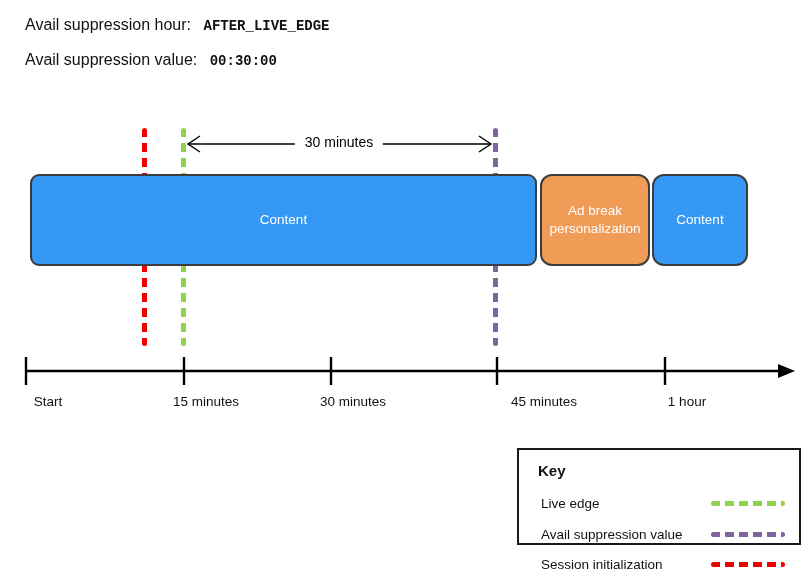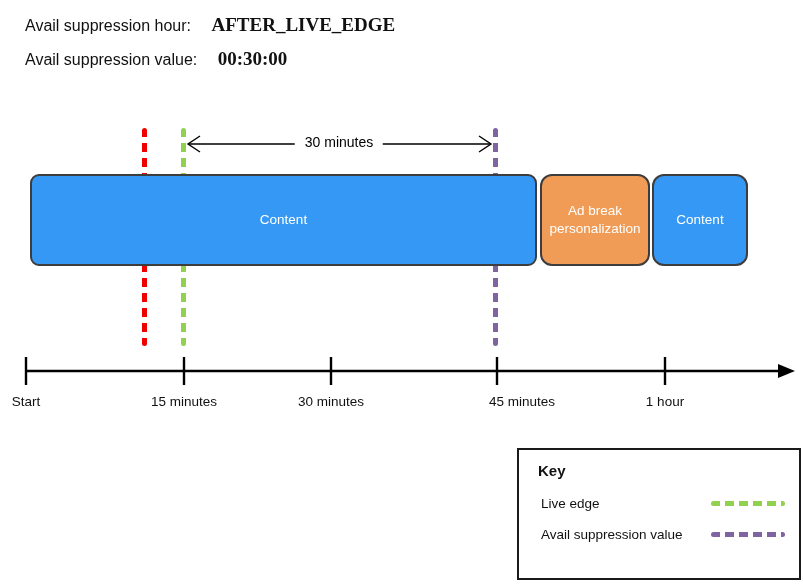--- a/index.html
+++ b/index.html
@@ -11,24 +11,24 @@
     background: #ffffff;
     font-family: "Liberation Sans", sans-serif;
     color: #000000;
     overflow: hidden;
   }
 
   
   .header { position: absolute; left: 25px; top: 8px; }
   .header-line { font-size: 16px; line-height: 33px; color: #111; white-space: nowrap; }
   .header-line .mono {
-    font-family: Liberation Serif, serif;
+    font-family: Liberation Mono, monospace;
     font-weight: bold;
-    font-size: 19px;
-    margin-left: 16px;
+    font-size: 14px;
+    margin-left: 8px;
   }
 
   
   .vline {
     position: absolute;
     top: 128px;
     height: 218px;
     width: 5px;
     z-index: 1;
     background-image: repeating-linear-gradient(to bottom, currentColor 0 9px, transparent 9px 15px);
@@ -73,34 +73,35 @@
 
   
   .timeline-svg { position: absolute; left: 0; top: 350px; width: 803px; height: 42px; }
   .tick-label {
     position: absolute;
     top: 394px;
     transform: translateX(-50%);
     font-size: 13.5px;
     white-space: nowrap;
     color: #111;
+    margin-left: 22px;
   }
   .tick-label.t0 { left: 26px; }
   .tick-label.t1 { left: 184px; }
   .tick-label.t2 { left: 331px; }
   .tick-label.t3 { left: 522px; }
   .tick-label.t4 { left: 665px; }
 
   
   .key {
     position: absolute;
     left: 517px;
     top: 448px;
     width: 284px;
-    height: 132px;
+    height: 97px;
     border: 2px solid #1a1a1a;
     background: #ffffff;
   }
   .key-title { position: absolute; left: 19px; top: 12px; font-size: 15px; font-weight: bold; color: #111; }
   .key-row { position: absolute; left: 22px; right: 14px; height: 16px; display: flex; align-items: center; }
   .key-row.r0 { top: 45px; }
   .key-row.r1 { top: 76px; }
   .key-row.r2 { top: 106px; }
   .key-label { font-size: 13.5px; color: #111; flex: 1 1 auto; white-space: nowrap; }
   .key-swatch {
@@ -170,15 +171,19 @@
   <div class="key">
     <div class="key-title">Key</div>
     <div class="key-row r1">
       <span class="key-label">Avail suppression value</span>
       <span class="key-swatch purple"></span>
     </div>
     <div class="key-row r0">
       <span class="key-label">Live edge</span>
       <span class="key-swatch green"></span>
     </div>
+    <div class="key-row r2">
+      <span class="key-label">Session initialization</span>
+      <span class="key-swatch red"></span>
+    </div>
   </div>
 
 </div>
 
 </body></html>

